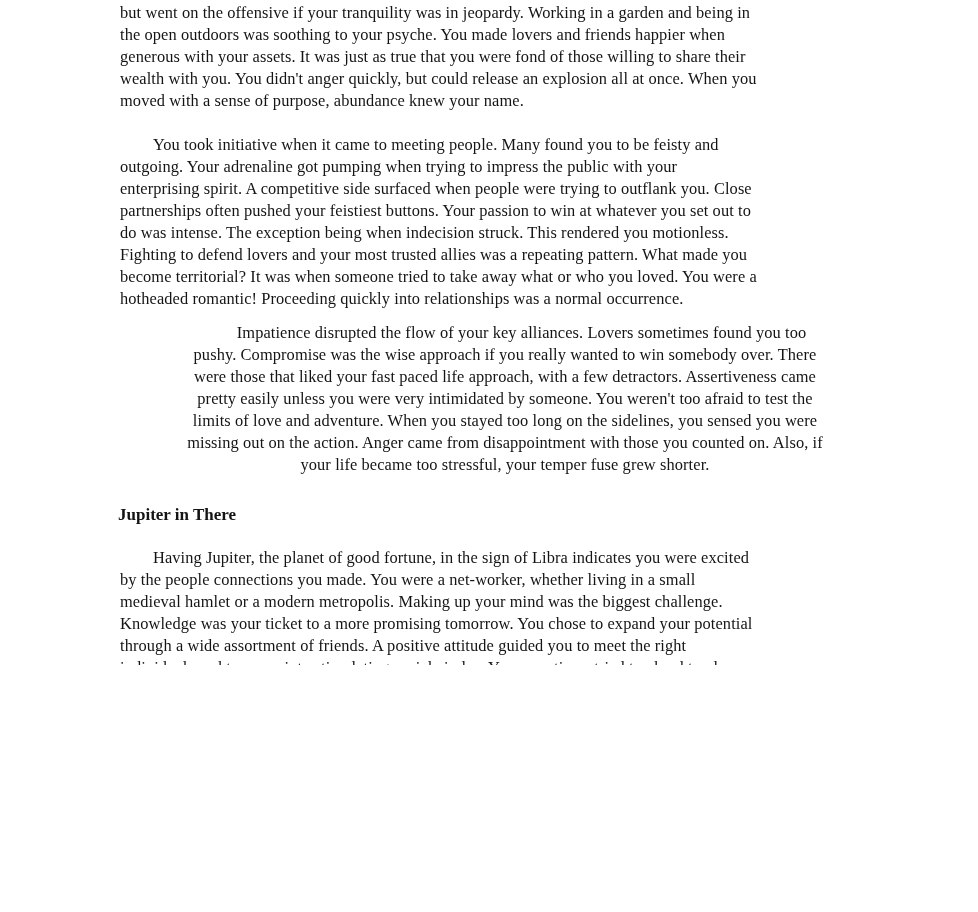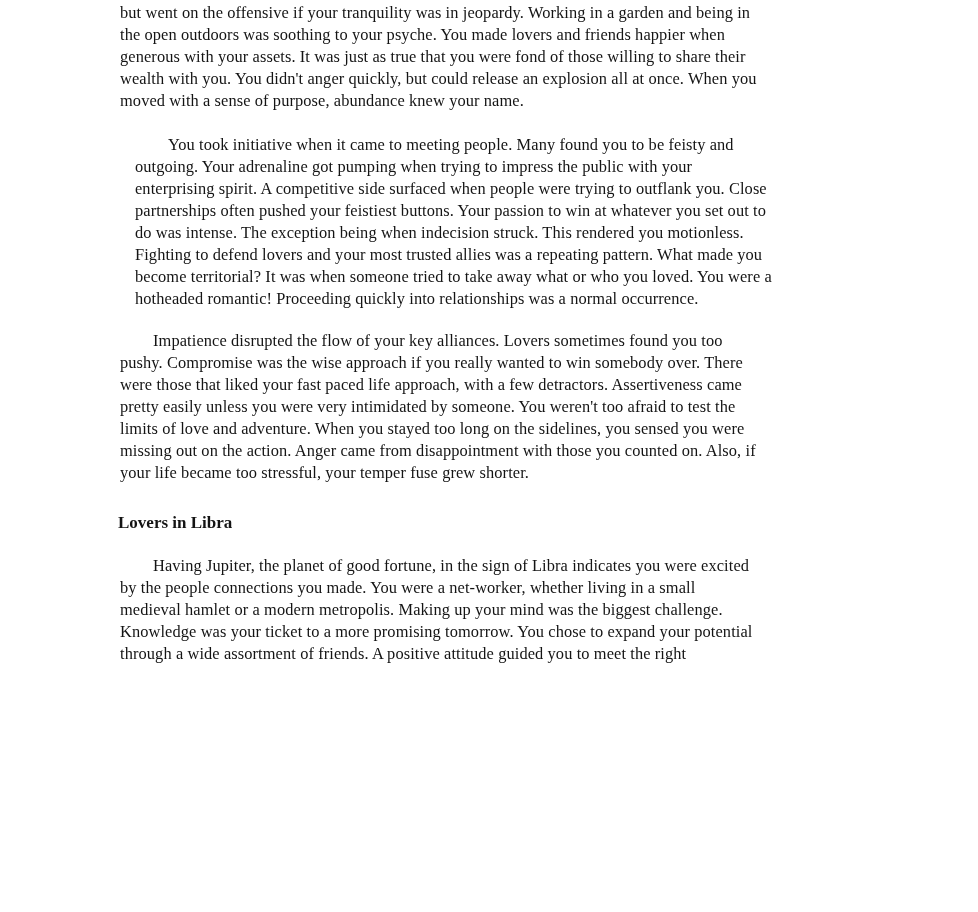--- a/index.html
+++ b/index.html
@@ -28,22 +28,22 @@
     line-height: 22px;
     font-weight: bold;
   }
   .h-chapter {
     margin: 26px 0 0 0;
     font-size: 21px;
     line-height: 26px;
     font-weight: bold;
     text-align: center;
   }
-  #para-mars-1 { margin-top: 22px; margin-left: 15px; }
-  #para-mars-2 { margin-top: 20px; }
+  #para-mars-1 { margin-top: 22px; }
+  #para-mars-2 { margin-top: 12px; text-align: center; }
   #heading-jupiter-libra { margin-top: 28px; }
   #para-jupiter { margin-top: 21px; }
 </style>
 </head>
 <body>
 
 <div class="page">
 
   <p class="para" id="para-venus-tail">but went on the offensive if your tranquility was in jeopardy. Working in a garden and being in
 the open outdoors was soothing to your psyche. You made lovers and friends happier when
@@ -63,21 +63,21 @@
 
   <p class="para indent" id="para-mars-2">Impatience disrupted the flow of your key alliances. Lovers sometimes found you too
 pushy. Compromise was the wise approach if you really wanted to win somebody over. There
 were those that liked your fast paced life approach, with a few detractors. Assertiveness came
 pretty easily unless you were very intimidated by someone. You weren't too afraid to test the
 limits of love and adventure. When you stayed too long on the sidelines, you sensed you were
 missing out on the action. Anger came from disappointment with those you counted on. Also, if
 your life became too stressful, your temper fuse grew shorter.</p>
 
 
-  <h2 class="h-sub" id="heading-jupiter-libra">Lovers in Libra</h2>
+  <h2 class="h-sub" id="heading-jupiter-libra">Jupiter in There</h2>
 
   <p class="para indent" id="para-jupiter">Having Jupiter, the planet of good fortune, in the sign of Libra indicates you were excited
 by the people connections you made. You were a net-worker, whether living in a small
 medieval hamlet or a modern metropolis. Making up your mind was the biggest challenge.
 Knowledge was your ticket to a more promising tomorrow. You chose to expand your potential
 through a wide assortment of friends. A positive attitude guided you to meet the right
 individuals and to move into stimulating social circles. You sometimes tried too hard to please
 others, rather than pleasing yourself. Meeting lovers gave your creative expression a boost.
 When you perceived who was the right type of romantic partner, you experienced less
 disappointment. Your belief in others brought out their best. It was your overconfidence in

